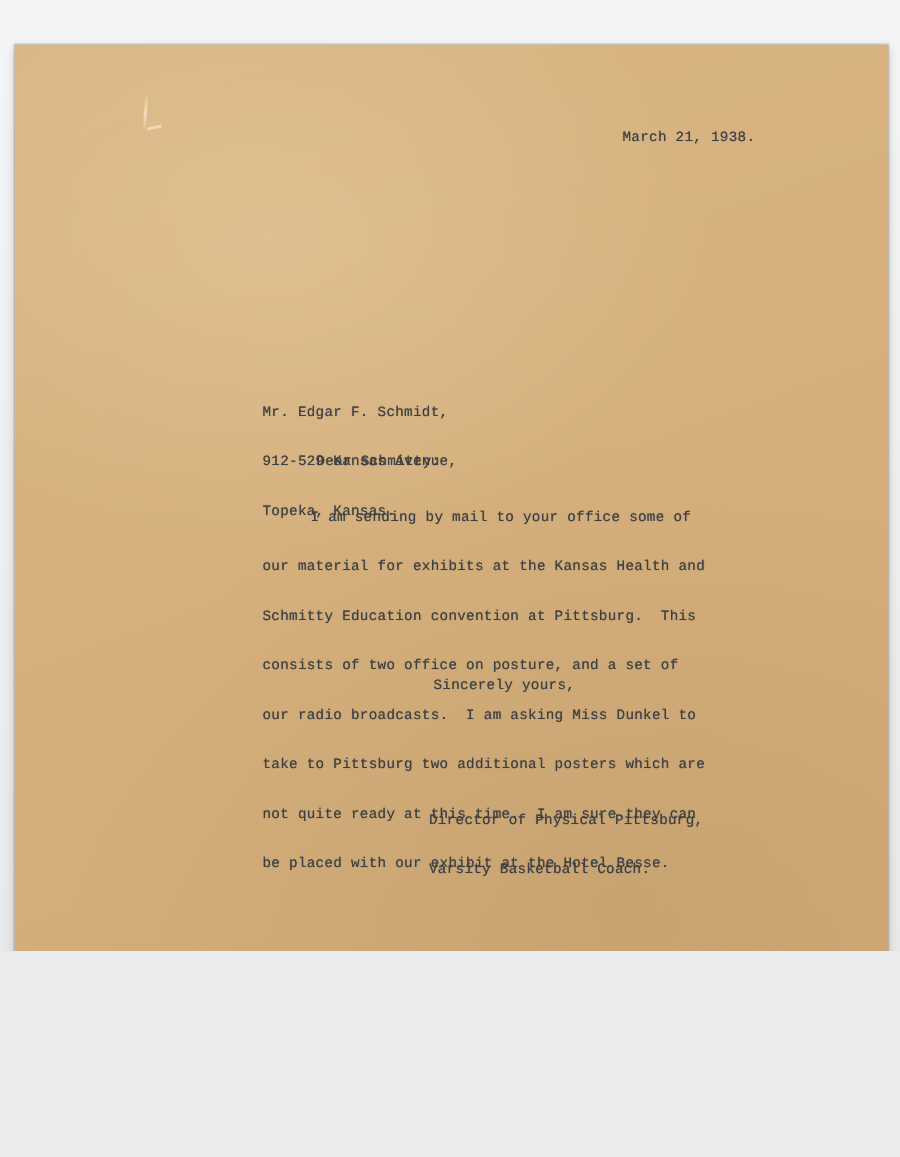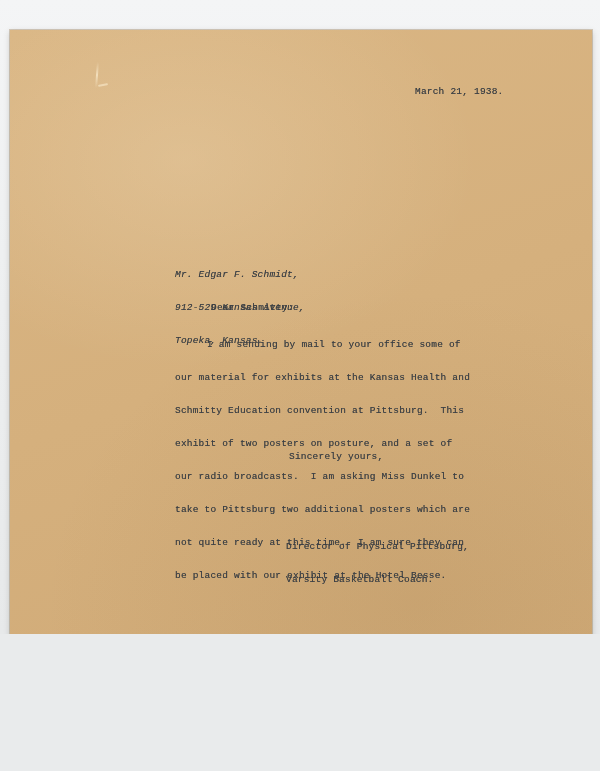--- a/index.html
+++ b/index.html
@@ -52,21 +52,21 @@
   .type {
     position: absolute;
     color: #3c4045;
     font-size: 9.5px;
     line-height: 11px;
     letter-spacing: 0.2px;
     text-shadow: 0 0 0.6px rgba(50,55,60,0.65);
     white-space: pre;
   }
   .date-line   { left: 405px; top: 56px;  }
-  .recipient   { left: 165px; top: 217px; font-style: italic; }
+  .recipient   { left: 165px; top: 217px; }
   .salutation  { left: 165px; top: 272px; padding-left: 36px; }
   .body-block  { left: 165px; top: 287px; width: 285px; }
   .body-line.indent { padding-left: 32px; }
   .closing     { left: 279px; top: 421px; text-align: center; }
   .signature   { left: 276px; top: 489px; }
 </style>
 </head>
 <body>
 
 <div class="scan-viewport">
@@ -82,21 +82,21 @@
       <div class="addr-line">912-529 Kansas Avenue,</div>
       <div class="addr-line">Topeka, Kansas.</div>
     </div>
 
     <div class="type salutation">Dear Schmitty:</div>
 
     <div class="type body-block">
       <div class="body-line indent">I am sending by mail to your office some of</div>
       <div class="body-line">our material for exhibits at the Kansas Health and</div>
       <div class="body-line">Schmitty Education convention at Pittsburg.  This</div>
-      <div class="body-line">exhibit of two posters on posture, and a set of</div>
+      <div class="body-line">consists of two office on posture, and a set of</div>
       <div class="body-line">our radio broadcasts.  I am asking Miss Dunkel to</div>
       <div class="body-line">take to Pittsburg two additional posters which are</div>
       <div class="body-line">not quite ready at this time.  I am sure they can</div>
       <div class="body-line">be placed with our exhibit at the Hotel Besse.</div>
     </div>
 
     <div class="type closing">Sincerely yours,</div>
 
     <div class="type signature">
       <div class="sig-line">Director of Physical Pittsburg,</div>

